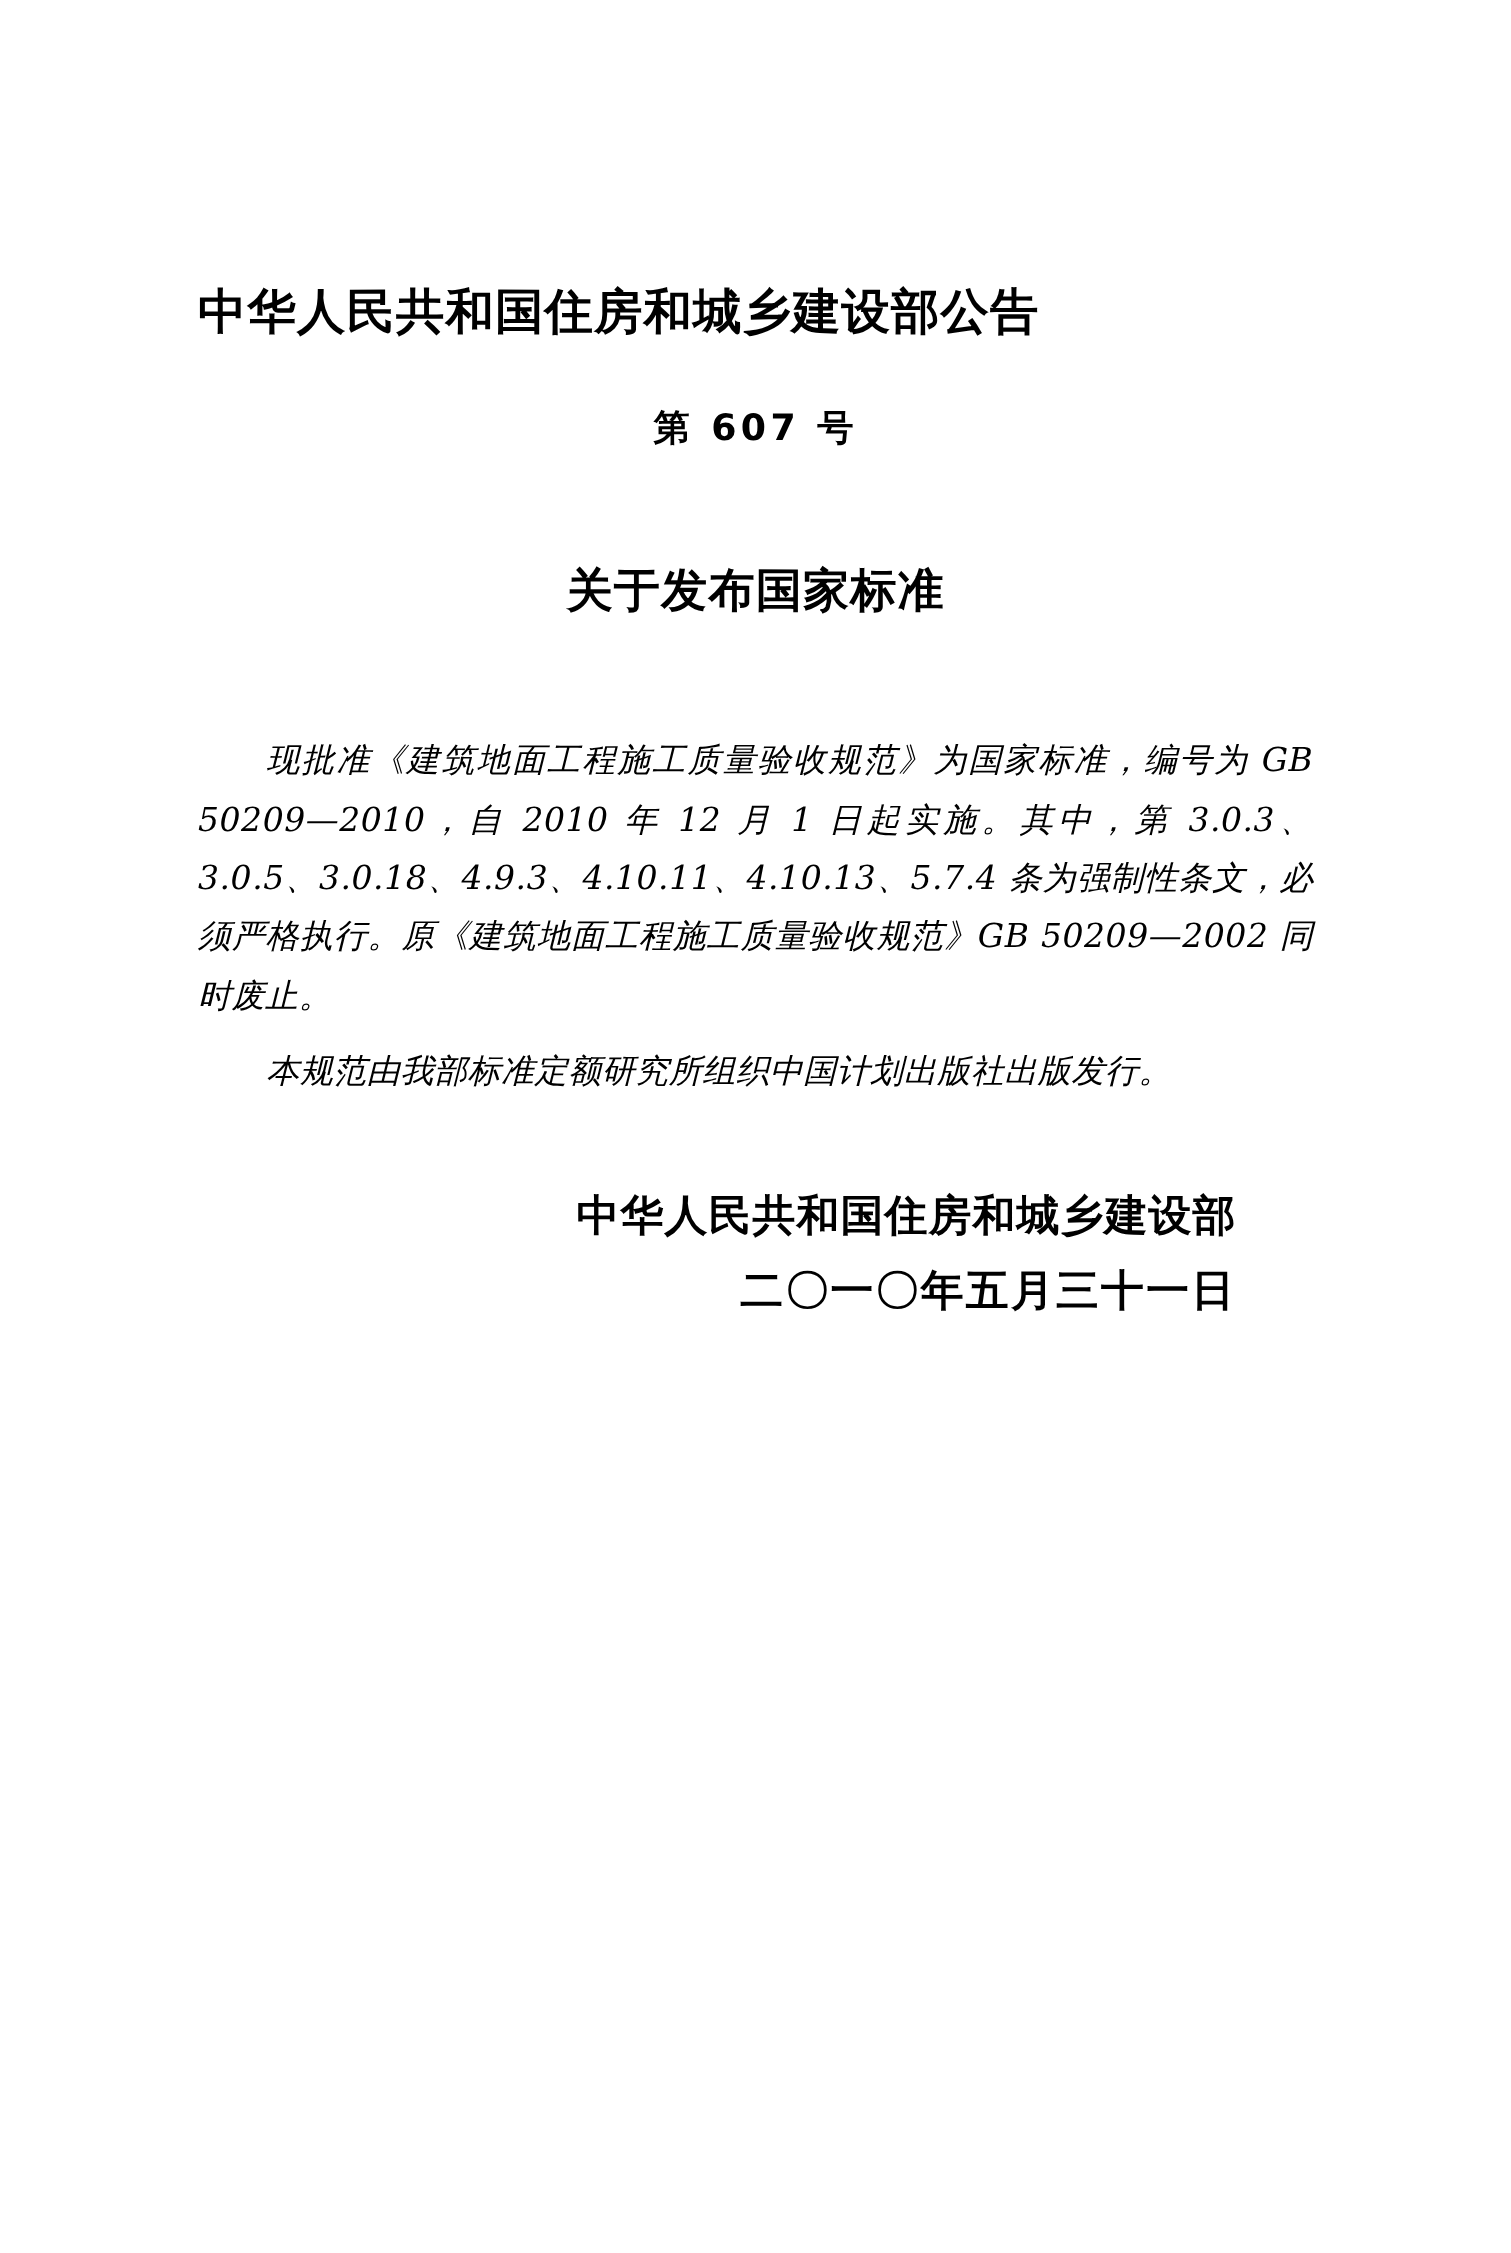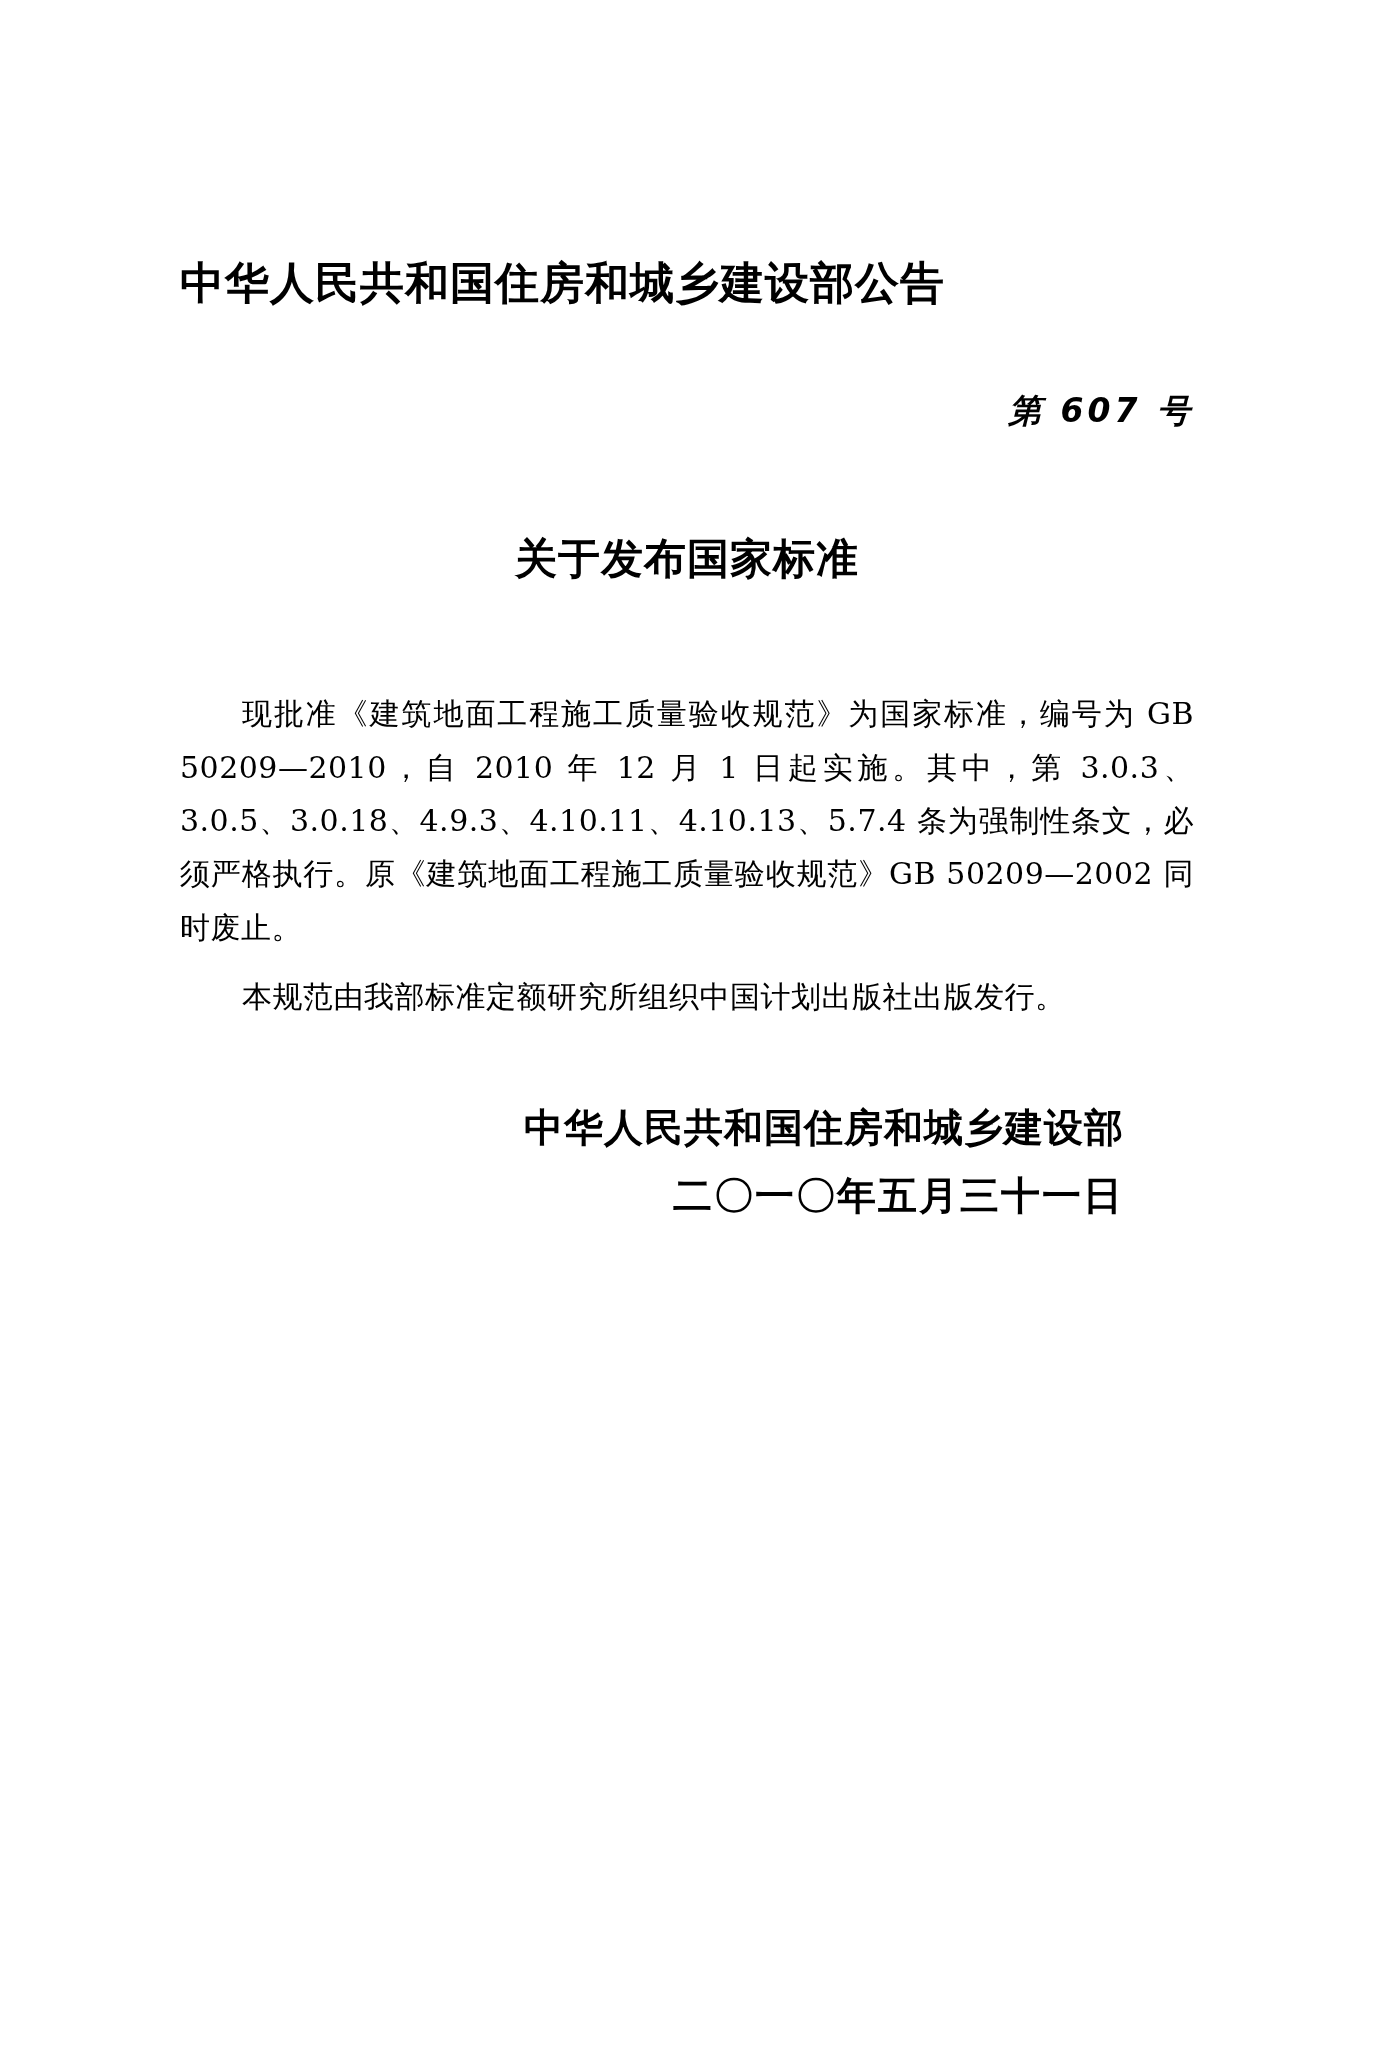--- a/index.html
+++ b/index.html
@@ -28,47 +28,47 @@
     text-align: left;
     font-family: Liberation Serif, serif;
     font-weight: bold;
     font-size: 44px;
     letter-spacing: 1px;
     line-height: 1.2;
     white-space: nowrap;
   }
 
   .doc-number {
-    margin-top: 78px;
-    text-align: right;
+    margin-top: 56px;
+    text-align: center;
     font-family: "DejaVu Sans", "Liberation Sans", sans-serif;
     font-weight: bold;
     font-size: 33px;
     letter-spacing: 4px;
-    font-style: italic;
   }
 
   .subject-block {
     margin-top: 88px;
     text-align: center;
     font-family: "DejaVu Sans", "Liberation Sans", sans-serif;
     font-weight: bold;
     font-size: 42px;
     line-height: 1.75;
   }
   .subject-line-1 { letter-spacing: 1px; }
   .subject-line-2 { letter-spacing: 0px; }
 
   .body-block {
     margin-top: 92px;
     font-family: "DejaVu Serif", "Liberation Serif", serif;
     font-size: 30px;
     line-height: 1.78;
     text-align: justify;
     letter-spacing: 0.5px;
+    font-style: italic;
   }
   .body-para {
     margin: 0 0 6px 0;
     text-indent: 62px;
   }
   .body-para.second {
     margin-top: 16px;
   }
 
   .signature {

